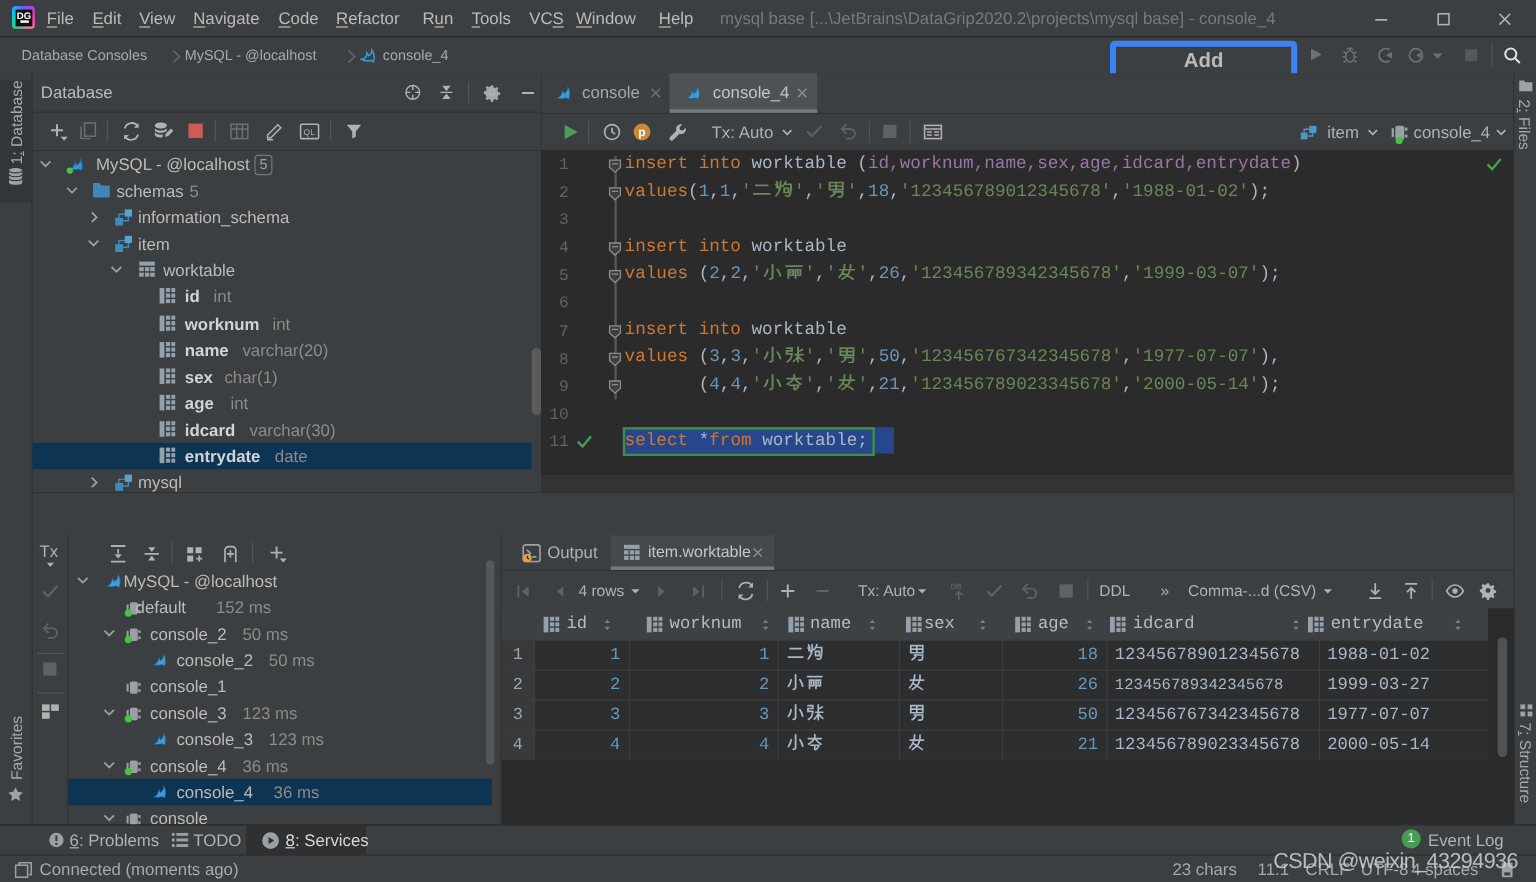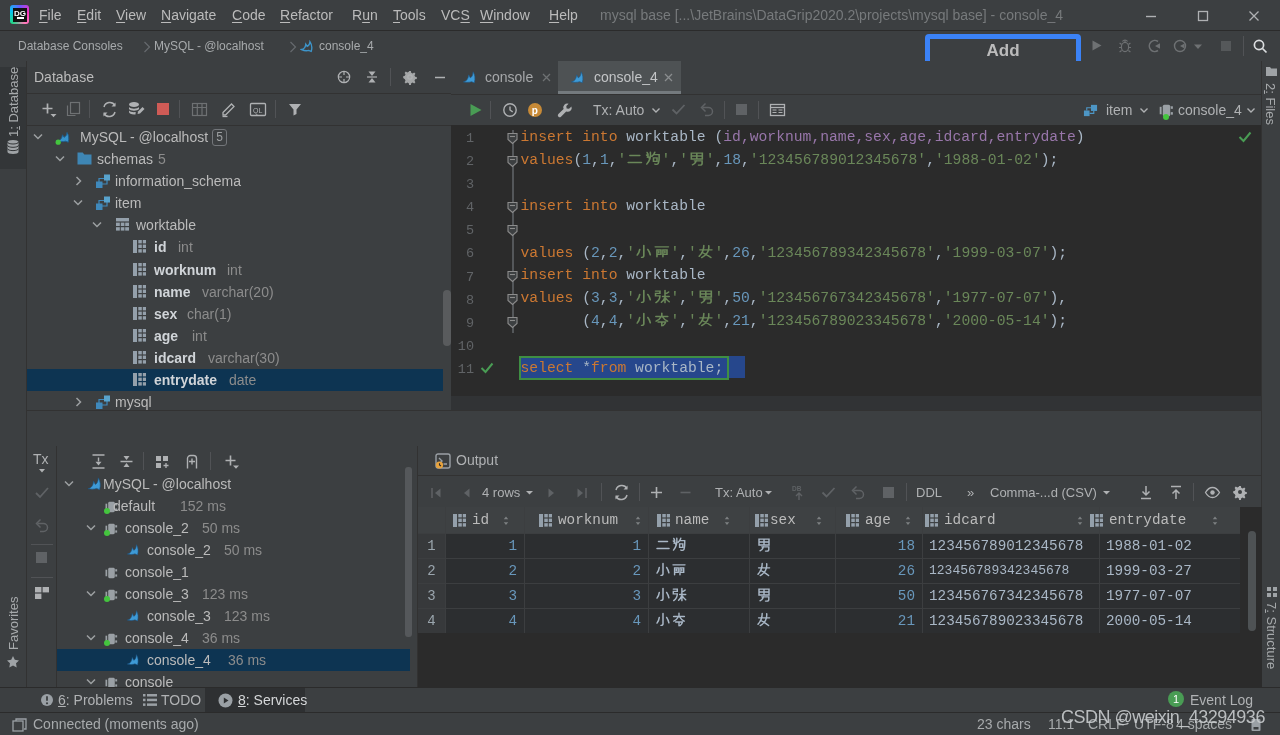--- a/index.html
+++ b/index.html
@@ -538,21 +538,21 @@
    <div class="abs" style="left:67.5px;top:230.5px;width:206px;height:20px;border:2px solid #3f8e43;"></div>
    <div class="cline" style="top:0.5px;"><span class="kw">insert into</span> worktable (<span class="col">id,worknum,name,sex,age,idcard,entrydate</span>)</div>
    <div class="cline" style="top:23.6px;"><span class="kw">values</span>(<span class="num">1</span>,<span class="num">1</span>,<span class="str">'<svg class="cj" viewBox="0 0 16 16" preserveAspectRatio="none" stroke="#6a8759">
                 <use href="#er"></use>
               </svg><svg class="cj" viewBox="0 0 16 16" preserveAspectRatio="none" stroke="#6a8759">
                 <use href="#gou"></use>
               </svg>'</span>,<span class="str">'<svg class="cj" viewBox="0 0 16 16" preserveAspectRatio="none" stroke="#6a8759">
                 <use href="#nan"></use>
               </svg>'</span>,<span class="num">18</span>,<span class="str">'123456789012345678'</span>,<span class="str">'1988-01-02'</span>);</div>
    <div class="cline" style="top:69.8px;"><span class="kw">insert into</span> worktable</div>
-   <div class="cline" style="top:92.9px;margin-top:24px;"><span class="kw">values</span> (<span class="num">2</span>,<span class="num">2</span>,<span class="str">'<svg class="cj" viewBox="0 0 16 16" preserveAspectRatio="none" stroke="#6a8759">
+   <div class="cline" style="top:92.9px;"><span class="kw">values</span> (<span class="num">2</span>,<span class="num">2</span>,<span class="str">'<svg class="cj" viewBox="0 0 16 16" preserveAspectRatio="none" stroke="#6a8759">
                 <use href="#xiao"></use>
               </svg><svg class="cj" viewBox="0 0 16 16" preserveAspectRatio="none" stroke="#6a8759">
                 <use href="#li2"></use>
               </svg>'</span>,<span class="str">'<svg class="cj" viewBox="0 0 16 16" preserveAspectRatio="none" stroke="#6a8759">
                 <use href="#nv"></use>
               </svg>'</span>,<span class="num">26</span>,<span class="str">'123456789342345678'</span>,<span class="str">'1999-03-07'</span>);</div>
    <div class="cline" style="top:139.1px;"><span class="kw">insert into</span> worktable</div>
    <div class="cline" style="top:162.2px;"><span class="kw">values</span> (<span class="num">3</span>,<span class="num">3</span>,<span class="str">'<svg class="cj" viewBox="0 0 16 16" preserveAspectRatio="none" stroke="#6a8759">
                 <use href="#xiao"></use>
               </svg><svg class="cj" viewBox="0 0 16 16" preserveAspectRatio="none" stroke="#6a8759">
@@ -723,20 +723,38 @@
  </div>
  <div id="output">
   <div id="outtabs">
    <svg class="ic" style="left:17px;top:7px;" width="16" height="16" viewBox="0 0 16 16">
             <rect x="1" y="1" width="14" height="14" rx="2" fill="none" stroke="#9aa0a5" stroke-width="1.4"></rect>
             <path d="M4 5l3 3-3 3M8.5 11h3.5" stroke="#9aa0a5" stroke-width="1.4" fill="none"></path>
             <circle cx="4.5" cy="12" r="3.6" fill="#e8a33d"></circle>
             <path d="M4.5 10.2v1.8l1.5 1" stroke="#2b2b2b" stroke-width="1.1" fill="none"></path>
           </svg>
    <div class="abs" style="left:38px;top:0;height:29px;line-height:28px;font-size:14px;color:#afb1b3;">Output</div>
+   <div class="abs" style="left:91px;top:0;width:136px;height:29px;background:#45494b;">
+    <div class="abs" style="left:0;bottom:0;width:136px;height:3px;background:#747a7e;"></div>
+    <svg class="ic" style="left:10px;top:7px;" width="15" height="15" viewBox="0 0 15 15">
+              <g fill="#94a0ab">
+                <rect x="1" y="1" width="13" height="3.4"></rect>
+                <rect x="1" y="5.6" width="3.8" height="3.4"></rect>
+                <rect x="5.8" y="5.6" width="3.6" height="3.4"></rect>
+                <rect x="10.2" y="5.6" width="3.8" height="3.4"></rect>
+                <rect x="1" y="10.2" width="3.8" height="3.4"></rect>
+                <rect x="5.8" y="10.2" width="3.6" height="3.4"></rect>
+                <rect x="10.2" y="10.2" width="3.8" height="3.4"></rect>
+              </g>
+            </svg>
+    <div class="abs" style="left:31px;top:0;height:29px;line-height:28px;font-size:13.3px;color:#c3c5c7;">item.worktable</div>
+    <svg class="ic" style="left:118px;top:10px;" width="9" height="9" viewBox="0 0 9 9">
+              <path d="M1 1l7 7M8 1L1 8" stroke="#8a8d8f" stroke-width="1.2"></path>
+            </svg>
+   </div>
   </div>
   <div id="outtool">
    <svg class="ic" style="left:11px;top:10px;" width="14" height="14" viewBox="0 0 14 14">
             <path d="M3 2v10" stroke="#5f6265" stroke-width="1.5"></path>
             <path d="M11.5 2.5L6 7l5.5 4.5z" fill="#5f6265"></path>
           </svg>
    <svg class="ic" style="left:43px;top:10px;" width="10" height="14" viewBox="0 0 10 14">
             <path d="M8.5 2.5L3 7l5.5 4.5z" fill="#5f6265"></path>
           </svg>
    <div class="abs" style="left:64px;top:0;height:33px;line-height:33px;font-size:13px;color:#afb1b3;">4 rows</div>

